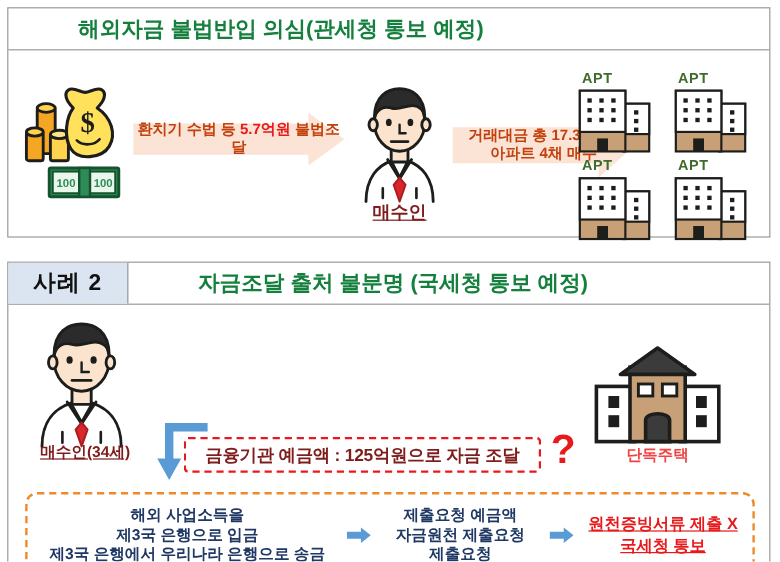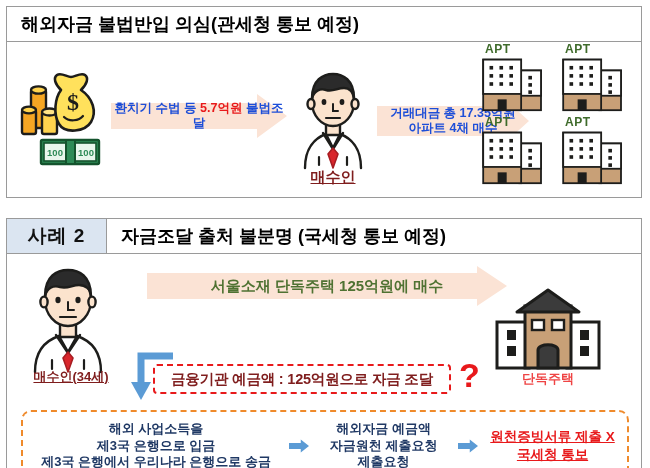--- a/index.html
+++ b/index.html
@@ -33,51 +33,52 @@
     border-right:1px solid #9a9a9a;
     display:flex;align-items:center;justify-content:center;
     font-size:19px;font-weight:bold;color:#111111;
     letter-spacing:1px;
     box-sizing:border-box;
   }
   .case-title{
     flex:1;
     display:flex;align-items:center;
     padding-left:14px;
-    font-size:18px;font-weight:bold;color:#000000;
+    font-size:18px;font-weight:bold;color:#15803d;
     letter-spacing:0px;
     box-sizing:border-box;
+    margin-left:44px;
   }
   .case-body{position:relative;height:calc(100% - 35px);}
 
   
   .money-icon{position:absolute;left:10px;top:22px;width:92px;height:104px;}
 
   
   .band-arrow{position:absolute;}
   .band-arrow .label{
     position:absolute;left:0;top:0;width:100%;height:100%;
     display:flex;flex-direction:column;align-items:center;justify-content:center;
     font-weight:bold;text-align:center;line-height:1.22;
   }
 
   .red-amt{color:#e8191b;}
-  .navy{color:#1d4ed8;}
+  .navy{color:#c2410c;}
   .green-txt{color:#4f7232;}
 
   
   .person{position:absolute;}
   .person-label{
     position:absolute;width:100%;text-align:center;
     font-size:15px;font-weight:bold;color:#7f1d1d;text-decoration:underline;
   }
 
   
   .apt-grid{
-    position:absolute;right:10px;top:0;
+    position:absolute;right:10px;top:16px;
     width:160px;height:146px;
     display:grid;grid-template-columns:1fr 1fr;grid-template-rows:1fr 1fr;
     gap:0px;
   }
   .apt-cell{position:relative;}
   .apt-word{
     position:absolute;left:14px;top:0px;
     font-size:12px;font-weight:bold;color:#3f6b2b;letter-spacing:.5px;
   }
 
@@ -343,26 +344,20 @@
             <ellipse cx="35" cy="40" rx="2.6" ry="3.2"></ellipse>
             <ellipse cx="55" cy="40" rx="2.6" ry="3.2"></ellipse>
           </g>
           <path d="M45 42 L45 50 L51 50" fill="none" stroke="#1d1d1b" stroke-width="2" stroke-linecap="round"></path>
           <path d="M37 57 L53 57" stroke="#1d1d1b" stroke-width="2.2" stroke-linecap="round"></path>
           <path d="M29 100 L29 109 M61 100 L61 109" stroke="#1d1d1b" stroke-width="2.2" stroke-linecap="round"></path>
         </svg>
         <div class="person-label" style="top:108px;font-size:13px;">매수인(34세)</div>
       </div>
 
-      <div class="band-arrow" style="left:140px;top:12px;width:360px;height:40px;">
-        <svg viewBox="0 0 360 40" style="position:absolute;left:0;top:0;width:360px;height:40px;">
-          <polygon points="0,7 330,7 330,0 360,20 330,40 330,33 0,33" fill="#fbe3d5"></polygon>
-        </svg>
-        <div class="label green-txt" style="padding-right:26px;font-size:15px;">서울소재 단독주택 125억원에 매수</div>
-      </div>
 
       <svg class="connector" viewBox="0 0 56 54">
         <path d="M48 6 L16 6 L16 34" fill="none" stroke="#5b9bd5" stroke-width="7" stroke-linejoin="miter"></path>
         <polygon points="6,32 26,32 16,50" fill="#5b9bd5"></polygon>
       </svg>
 
       <div class="red-box">금융기관 예금액 : 125억원으로 자금 조달</div>
 
       <div class="qmark">?</div>
 
@@ -393,21 +388,21 @@
           <div>제3국 은행에서 우리나라 은행으로 송금</div>
         </div>
 
         <div class="dp-arrow">
           <svg viewBox="0 0 34 22" style="width:32px;height:22px;">
             <polygon points="0,6 20,6 20,0 34,11 20,22 20,16 0,16" fill="#5b9bd5"></polygon>
           </svg>
         </div>
 
         <div class="dp-col c2">
-          <div>해외자금 예금액</div>
+          <div>제출요청 예금액</div>
           <div>자금원천 제출요청</div>
           <div>제출요청</div>
         </div>
 
         <div class="dp-arrow">
           <svg viewBox="0 0 34 22" style="width:32px;height:22px;">
             <polygon points="0,6 20,6 20,0 34,11 20,22 20,16 0,16" fill="#5b9bd5"></polygon>
           </svg>
         </div>
 

